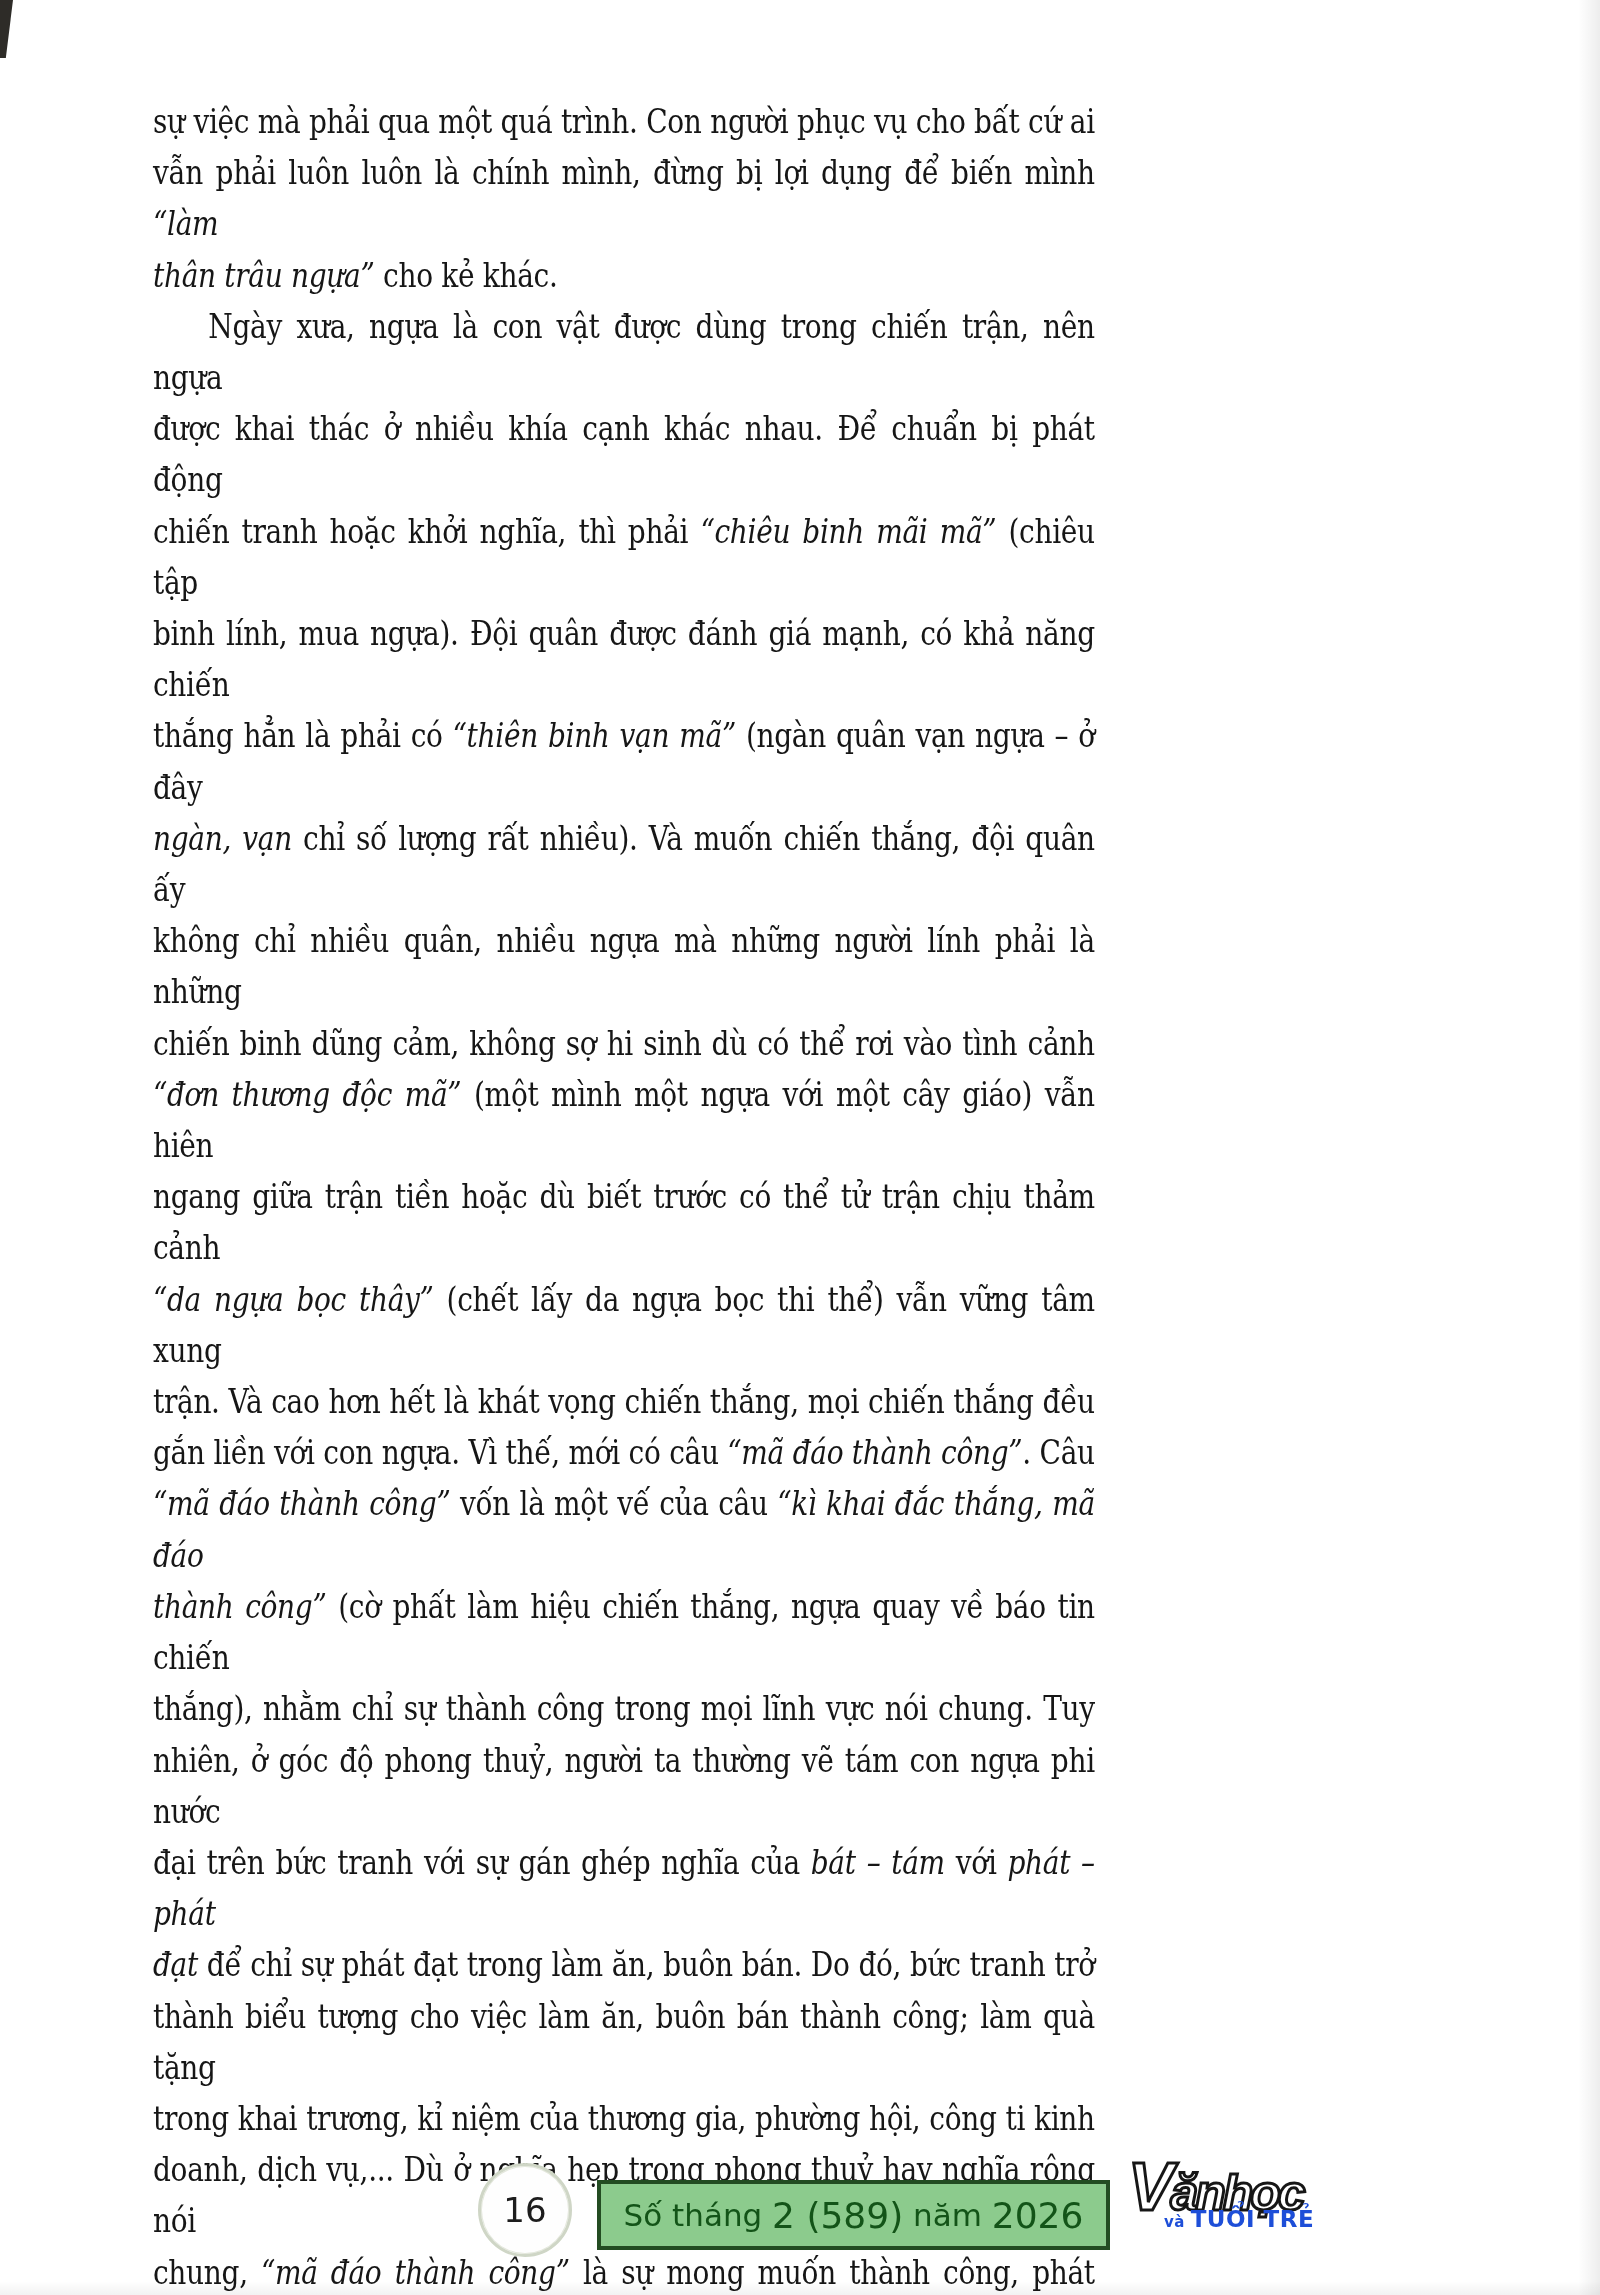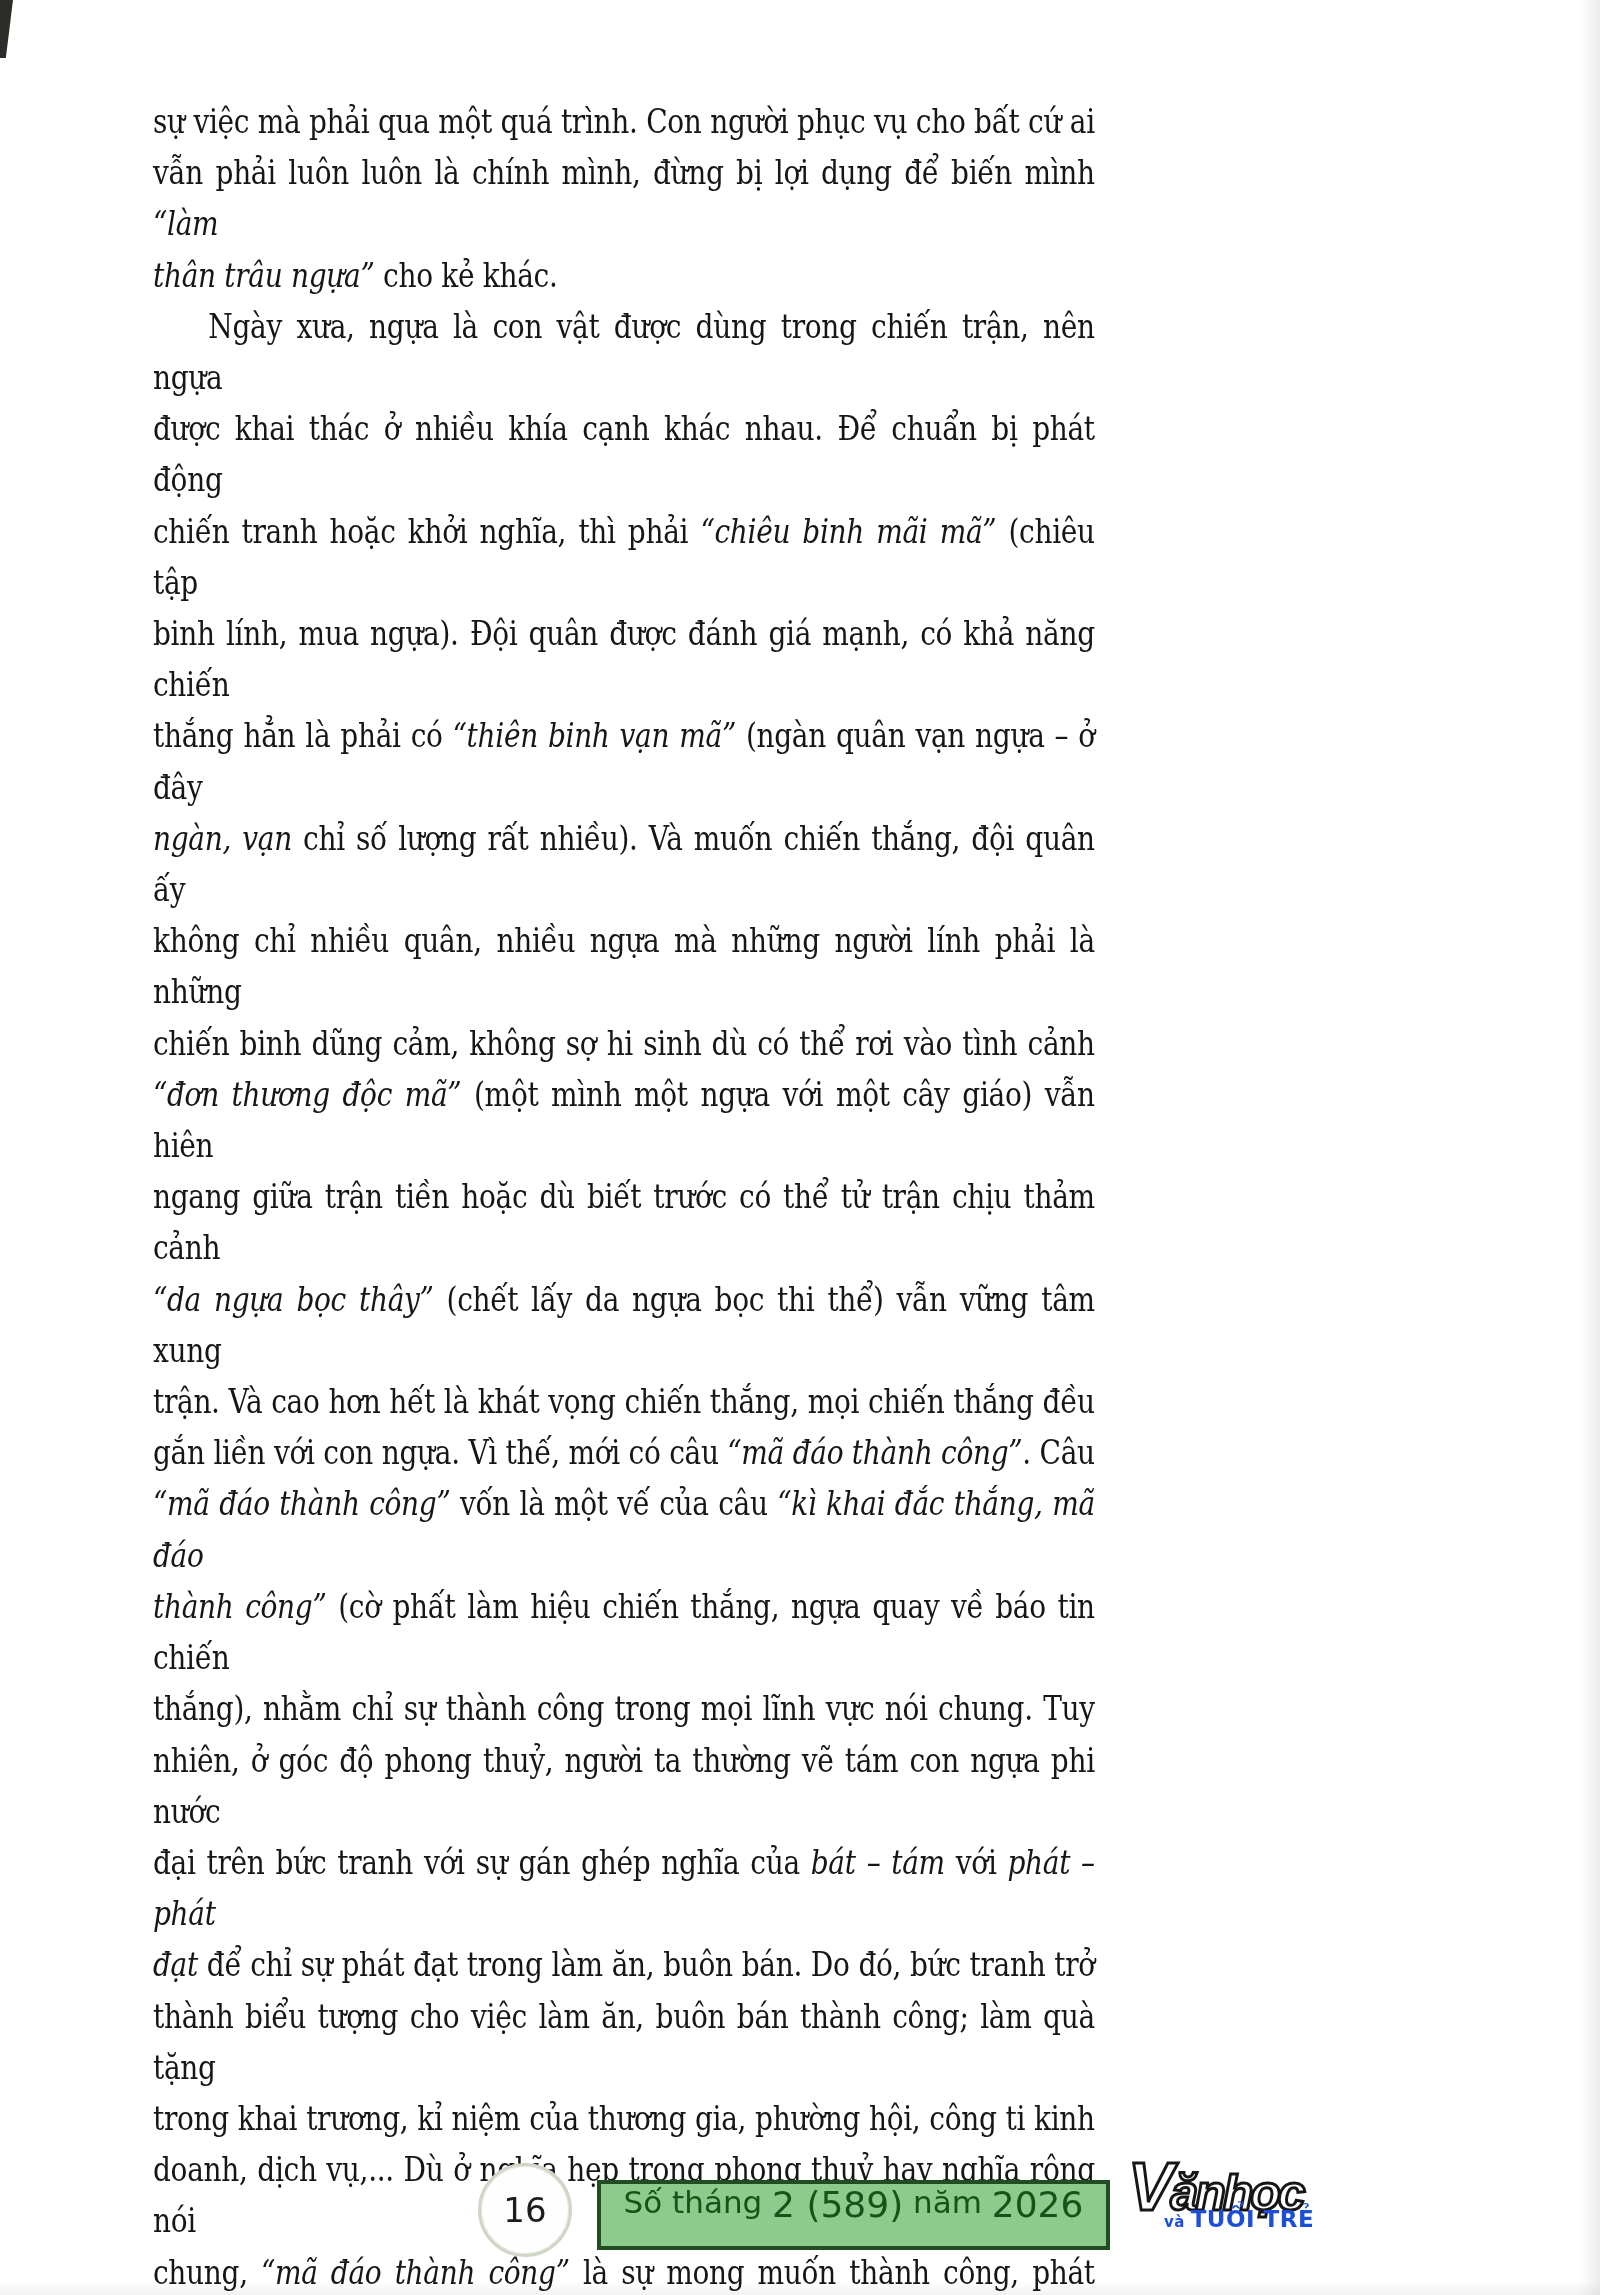--- a/index.html
+++ b/index.html
@@ -66,21 +66,21 @@
     font-size: 34px; color: #1d1d1d;
     box-sizing: border-box;
   }
   .issue-banner {
     position: absolute;
     left: 597px; top: 2180px;
     width: 513px; height: 70px;
     background: #8ccb8d;
     border: 4px solid #234c22;
     box-sizing: border-box;
-    display: flex; justify-content: center;
+    display: flex; align-items: center; justify-content: center;
     font-family: "DejaVu Sans", sans-serif;
     color: #135418;
     font-size: 31px;
     white-space: pre;
   }
   .issue-banner .b { font-weight: 400; font-size: 36px; }
   .logo {
     position: absolute;
     left: 1128px; top: 2152px;
     width: 260px;

